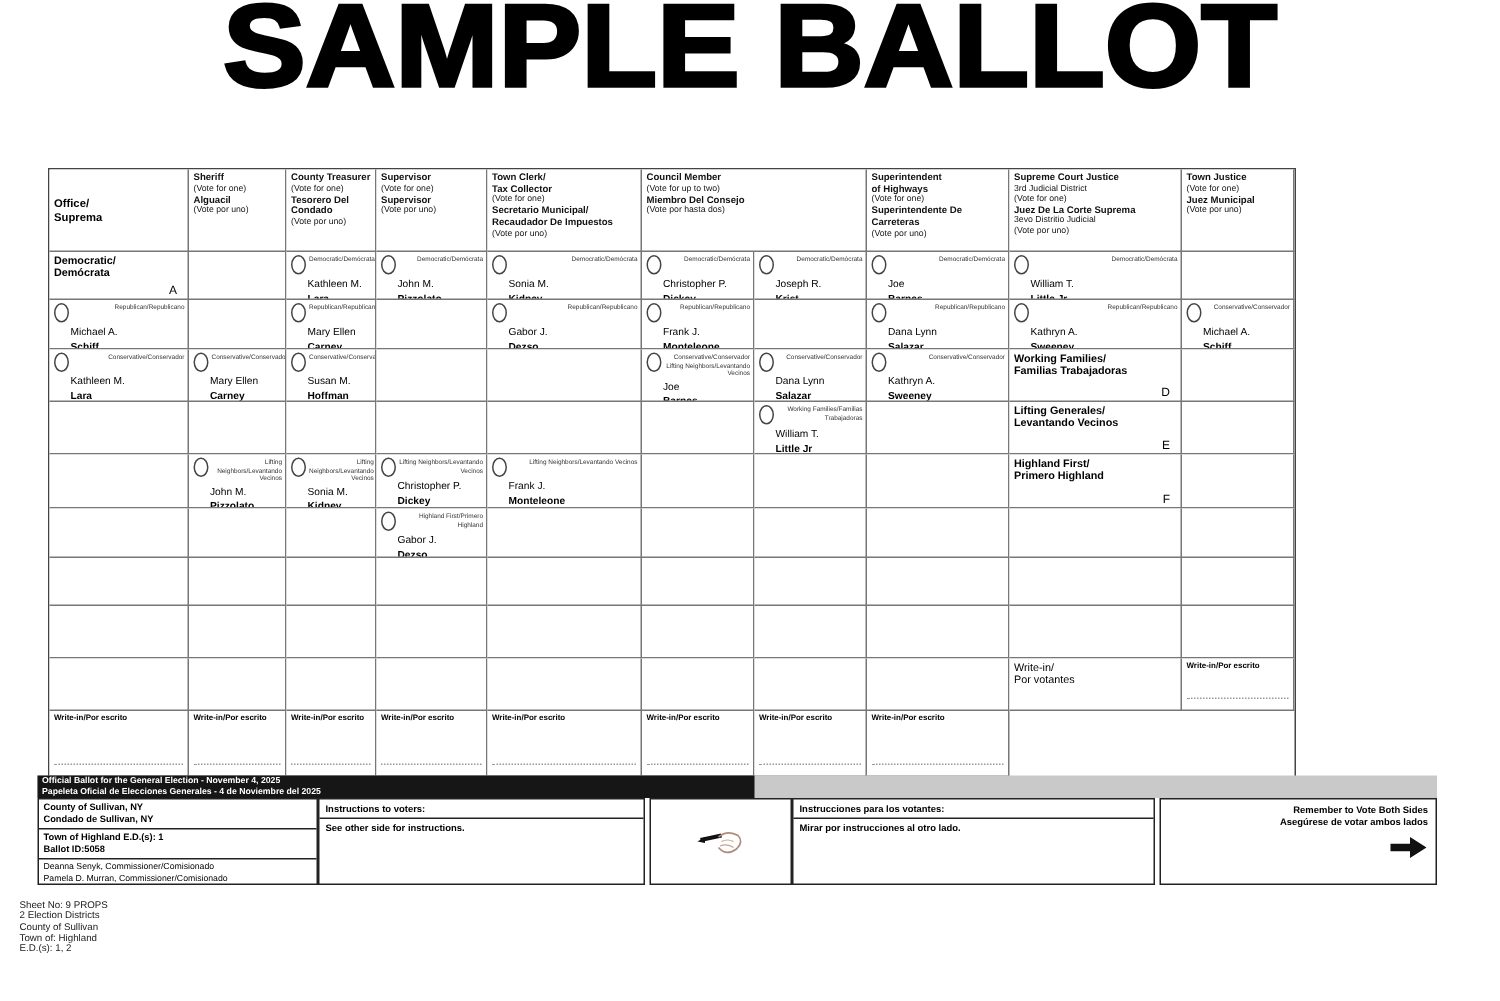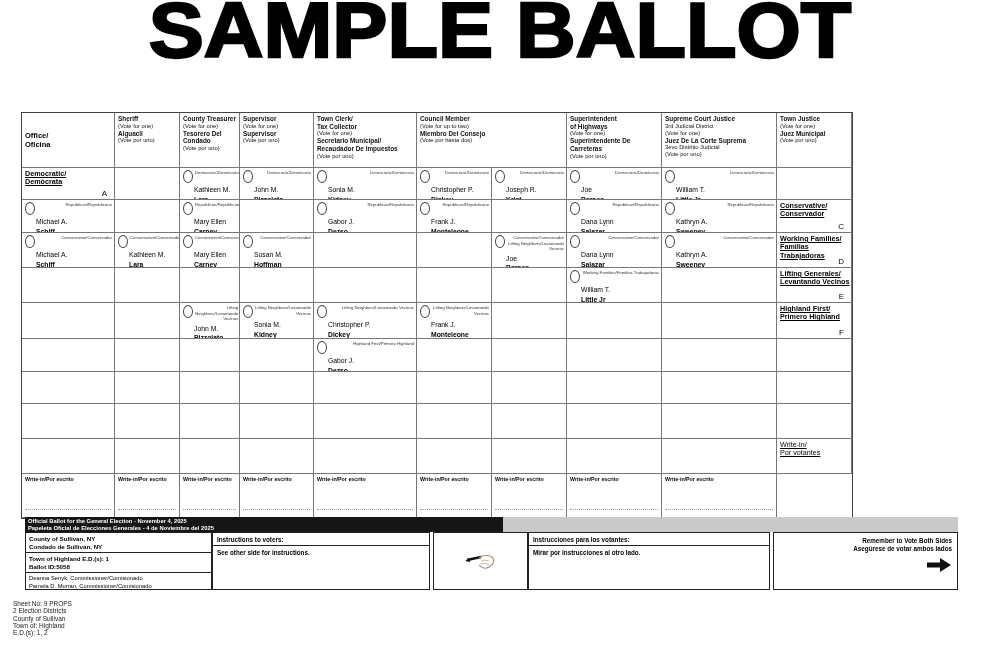--- a/index.html
+++ b/index.html
@@ -4,28 +4,28 @@
 <style>
   html,body{margin:0;padding:0;background:#fff;}
   body{position:relative;width:1000px;height:667px;font-family:"Liberation Sans",sans-serif;color:#000;overflow:hidden;}
 
   
   .title{position:absolute;top:-10px;left:0;width:1000px;text-align:center;
     font-size:78px;font-weight:bold;line-height:1.05;letter-spacing:0px;
     -webkit-text-stroke:2.4px #000;transform:scaleX(1.06);transform-origin:center;}
 
   
-  .ballot-table{position:absolute;left:21px;top:112px;display:grid;border:1px solid #444;background:#fff;}
+  .ballot-table{position:absolute;left:32px;top:112px;display:grid;border:1px solid #444;background:#fff;}
   .cell{border-right:1px solid #777;border-bottom:1px solid #777;box-sizing:border-box;overflow:hidden;position:relative;background:#fff;}
   .office-hdr{display:flex;flex-direction:column;justify-content:center;padding-left:3px;}
   .ohl{font-weight:bold;font-size:7.5px;line-height:1.25;}
   .hdr{padding:2px 2px 0 3px;}
   .hl{font-size:5.8px;line-height:1.2;color:#111;}
   .hl.b{font-weight:bold;font-size:6.4px;}
-  .party{padding:2px 0 0 3px;text-decoration:underline;}
+  .party{padding:2px 0 0 3px;}
   .pl{font-weight:bold;font-size:7.2px;line-height:1.18;}
   .pl.wl{font-weight:normal;}
   .rletter{position:absolute;right:7px;bottom:1px;font-size:8px;font-weight:normal;}
   .ovalrow{display:flex;align-items:flex-start;padding:2px 2px 0 3px;}
   .oval{width:8px;height:11px;border:1px solid #444;border-radius:50%;flex:0 0 auto;background:#fff;}
   .ovlbl{flex:1;text-align:right;font-size:4.3px;line-height:1.3;color:#333;padding-left:2px;}
   .cname{padding-left:14px;margin-top:2px;font-size:6.8px;line-height:1.4;}
   .nfirst{font-weight:normal;}
   .nlast{font-weight:bold;}
   .wtext{font-size:5.3px;font-weight:bold;padding:2px 0 0 3px;}
@@ -54,21 +54,21 @@
   .sheetinfo{position:absolute;left:13px;top:600px;font-size:6.5px;line-height:7.3px;color:#222;}
 </style>
 </head>
 <body>
 
 <div class="title">SAMPLE BALLOT</div>
 
 <div class="ballot-table" id="ballot-table" style="grid-template-columns: 93px 65px 60px 74px 103px 75px 75px 95px 115px 75px; grid-template-rows: 55px 32px 33px 35px 35px 36px 33px 32px 35px 35px 44px;">
     <div class="cell office-hdr">
       <div class="ohl">Office/</div>
-      <div class="ohl">Oficina</div>
+      <div class="ohl">Suprema</div>
     </div>
     <div class="cell hdr">
       <div class="hl b">Sheriff</div>
       <div class="hl">(Vote for one)</div>
       <div class="hl b">Alguacil</div>
       <div class="hl">(Vote por uno)</div>
     </div>
     <div class="cell hdr">
       <div class="hl b">County Treasurer</div>
       <div class="hl">(Vote for one)</div>
@@ -277,25 +277,20 @@
         <div class="oval"></div>
         <div class="ovlbl">
           <div>Republican/Republicano</div>
         </div>
       </div>
       <div class="cname">
         <div class="nfirst">Kathryn A.</div>
         <div class="nlast">Sweeney</div>
       </div>
     </div>
-    <div class="cell party">
-      <div class="pl">Conservative/</div>
-      <div class="pl">Conservador</div>
-      <div class="rletter">C</div>
-    </div>
     <div class="cell cand">
       <div class="ovalrow">
         <div class="oval"></div>
         <div class="ovlbl">
           <div>Conservative/Conservador</div>
         </div>
       </div>
       <div class="cname">
         <div class="nfirst">Michael A.</div>
         <div class="nlast">Schiff</div>

